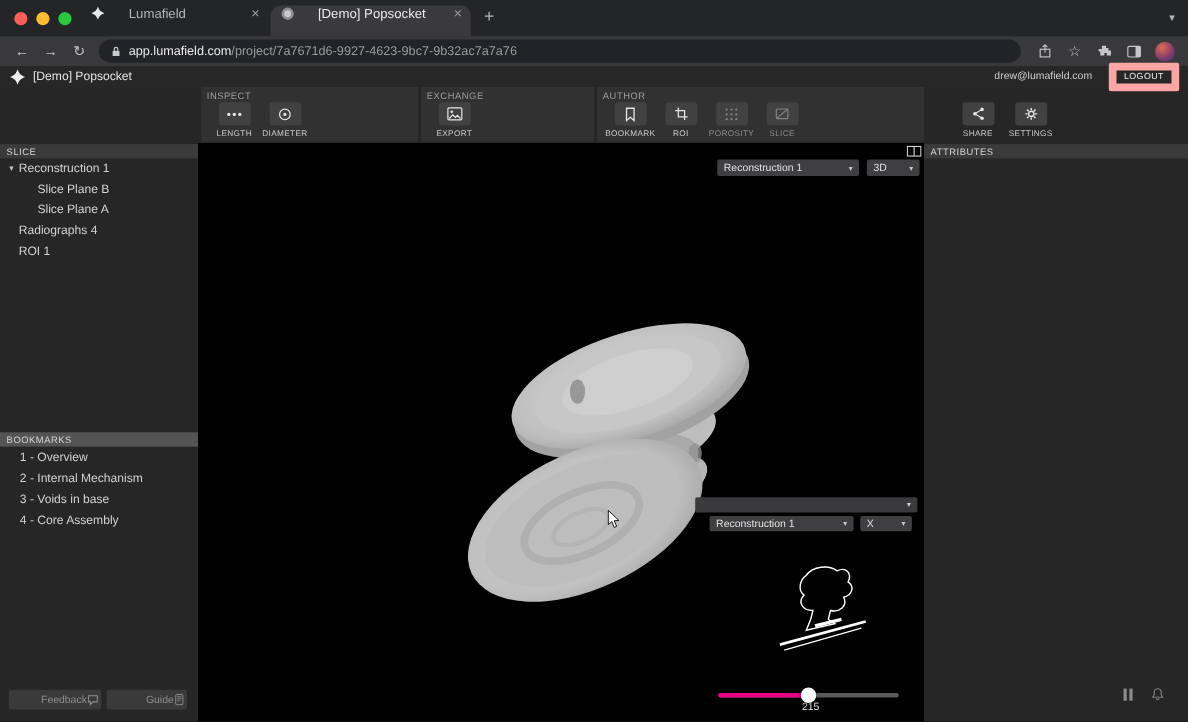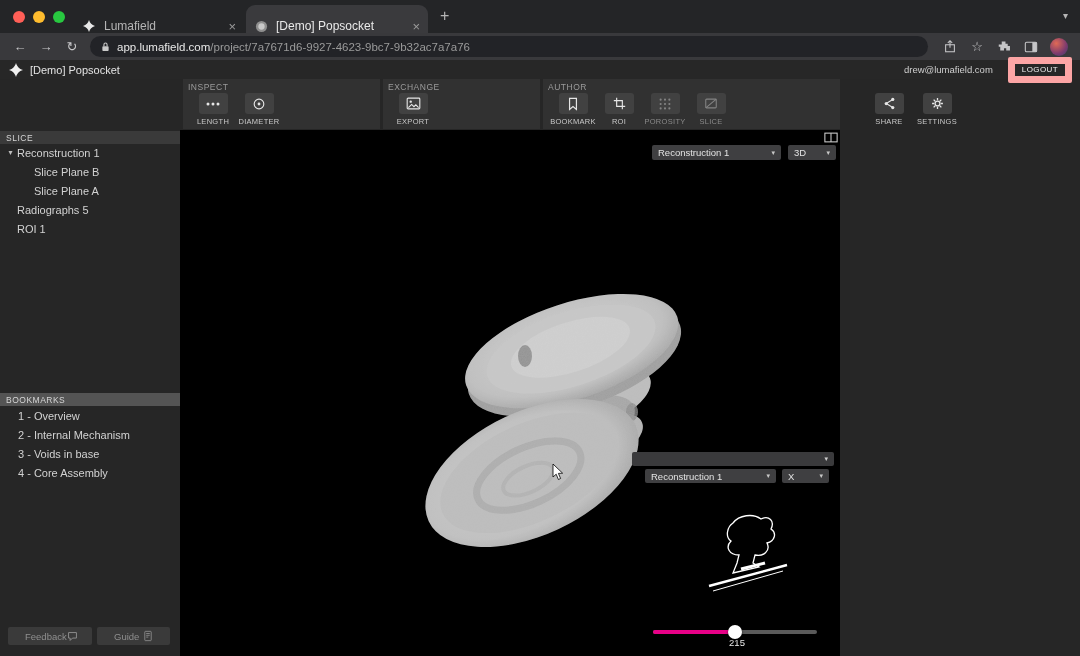--- a/index.html
+++ b/index.html
@@ -5,21 +5,21 @@
   * { margin:0; padding:0; box-sizing:border-box; }
   html,body { background:#111; }
   body { font-family:"Liberation Sans", sans-serif; }
   #screen { position:relative; width:1080px; height:656px; background:#262626; overflow:hidden; }
 
   
   .tabstrip { position:absolute; left:0; top:0; width:1080px; height:33px; background:#242527; }
   .traffic { position:absolute; top:11px; left:13px; display:flex; gap:8px; }
   .light { width:12px; height:12px; border-radius:50%; display:inline-block; }
   .light.red{ background:#ff5f57; } .light.yellow{ background:#febc2e; } .light.green{ background:#28c840; }
-  .tab { position:absolute; top:5px; height:28px; display:flex; align-items:flex-end; padding:0 8px; gap:8px; font-size:12px; color:#b5b5b5; }
+  .tab { position:absolute; top:5px; height:28px; display:flex; align-items:flex-start; padding:0 8px; gap:21px; font-size:12px; color:#b5b5b5; }
   .tab.inactive { left:74px; width:170px; }
   .tab.active { left:246px; width:182px; background:#3a3a3d; border-radius:9px 9px 0 0; color:#e9e9e9; }
   .tab .favicon { width:14px; height:14px; flex:0 0 14px; display:flex; align-items:center; justify-content:center; }
   .tab-label { white-space:nowrap; overflow:hidden; text-overflow:ellipsis; flex:1; }
   .tab .close { color:#9b9b9b; font-size:13px; line-height:1; }
   .newtab { position:absolute; left:440px; top:7px; color:#b5b5b5; font-size:16px; }
   .tabchev { position:absolute; right:12px; top:10px; color:#b5b5b5; font-size:10px; }
 
   
   .addressbar { position:absolute; left:0; top:33px; width:1080px; height:27px; background:#39393c; display:flex; align-items:center; padding:0 8px; gap:2px; }
@@ -58,21 +58,21 @@
   .datahdr { position:absolute; top:1px; left:0; width:180px; }
   .tree { position:absolute; top:13px; left:0; width:180px; }
   .trow { height:19px; display:flex; align-items:center; font-size:11px; color:#d2d2d2; }
   .trow .chev { width:13px; font-size:8px; color:#bdbdbd; text-align:center; flex:0 0 13px; }
   .trow.l0 { padding-left:4px; }
   .trow.l0.nochev { padding-left:17px; }
   .trow.l1 { padding-left:34px; }
   .bmhdr { position:absolute; top:263px; left:0; width:216px; background:#545454; }
   .bmlist { position:absolute; top:276px; left:0; width:180px; }
   .bmrow { height:19px; display:flex; align-items:center; padding-left:18px; font-size:11px; color:#d2d2d2; }
-  .footbtn { position:absolute; height:18px; background:#3a3a3a; border-radius:2px; display:flex; align-items:center; justify-content:space-between; padding:0 17px; font-size:9.5px; color:#8f8f8f; }
+  .footbtn { position:absolute; height:18px; background:#3a3a3a; border-radius:2px; display:flex; align-items:center; justify-content:flex-end; padding:0 2px; font-size:9.5px; color:#8f8f8f; }
   .fb { left:8px; top:497px; width:84px; }
   .gd { left:97px; top:497px; width:73px; }
 
   
   .viewport { position:absolute; left:180px; top:130px; width:660px; height:526px; background:#000; }
   .dd { position:absolute; height:15px; background:#3f3f41; border-radius:2px; display:flex; align-items:center; justify-content:space-between; padding:0 6px; font-size:9.5px; color:#e3e3e3; gap:6px; }
   .dd .dchev { font-size:7px; color:#c9c9c9; }
   .dd-recon-top { left:472px; top:15px; width:129px; }
   .dd-view { left:608px; top:15px; width:48px; }
   .slicebar { position:absolute; left:452px; top:322px; width:202px; height:14px; background:#3a3a3c; border-radius:2px; display:flex; align-items:center; justify-content:flex-end; padding:0 6px; }
@@ -296,21 +296,21 @@
         <span class="chev">▾</span>
         <span>Reconstruction 1</span>
       </div>
       <div class="trow l1">
         <span>Slice Plane B</span>
       </div>
       <div class="trow l1">
         <span>Slice Plane A</span>
       </div>
       <div class="trow l0 nochev">
-        <span>Radiographs 5</span>
+        <span>Radiographs 4</span>
       </div>
       <div class="trow l0 nochev">
         <span>ROI 1</span>
       </div>
     </div>
 
     <div class="panelheader bmhdr">BOOKMARKS</div>
     <div class="bmlist">
       <div class="bmrow">
           <span>1 - Overview</span>
@@ -436,14 +436,29 @@
     </svg>
   </div>
 
   <div class="attr-toggle">
     <svg width="14" height="11" viewBox="0 0 16 12">
         <rect x="1" y="1" width="14" height="10" fill="none" stroke="#cfcfcf" stroke-width="1.2"></rect>
         <path d="M8 1v10" stroke="#cfcfcf" stroke-width="1.2"></path>
       </svg>
   </div>
 
+  <div class="rightbar">
+    <div class="panelheader attrhdr">ATTRIBUTES</div>
+    <div class="vbtn pausebtn">
+      <svg width="11" height="13" viewBox="0 0 12 14">
+          <rect x="1.5" y="1" width="3.2" height="12" fill="#8a8a8a"></rect>
+          <rect x="7.3" y="1" width="3.2" height="12" fill="#8a8a8a"></rect>
+        </svg>
+    </div>
+    <div class="vbtn bellbtn">
+      <svg width="13" height="14" viewBox="0 0 16 16">
+          <path d="M8 2a4 4 0 0 0-4 4v3.2L2.5 11.5h11L12 9.2V6a4 4 0 0 0-4-4z" fill="none" stroke="#7d7d7d" stroke-width="1.3"></path>
+          <path d="M6.4 13a1.7 1.7 0 0 0 3.2 0" fill="none" stroke="#7d7d7d" stroke-width="1.3"></path>
+        </svg>
+    </div>
+  </div>
 
 </div>
 
 </body></html>

